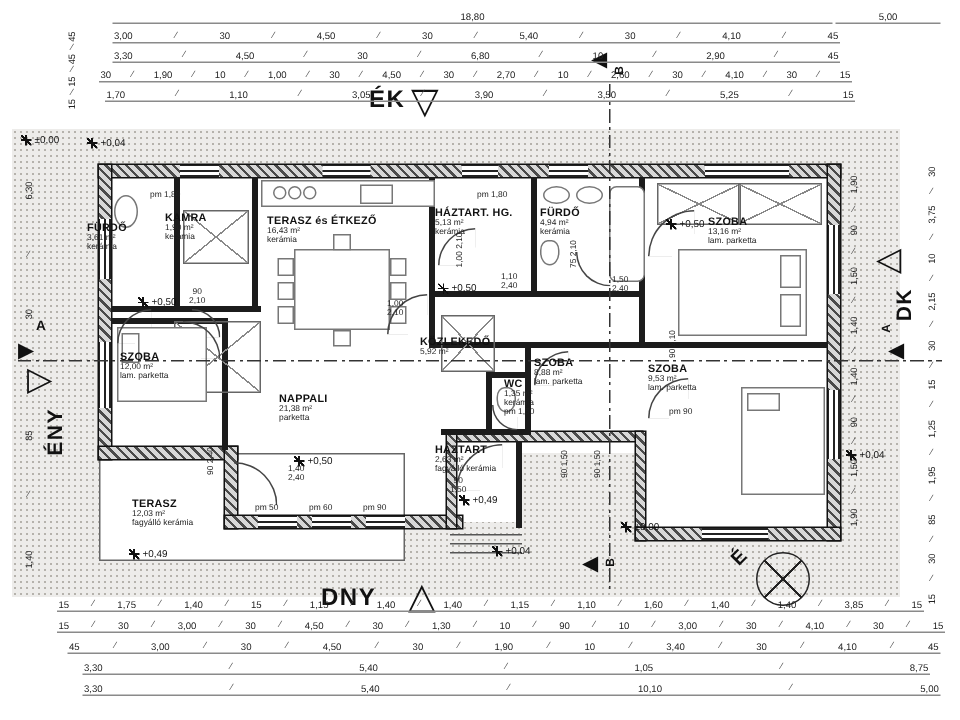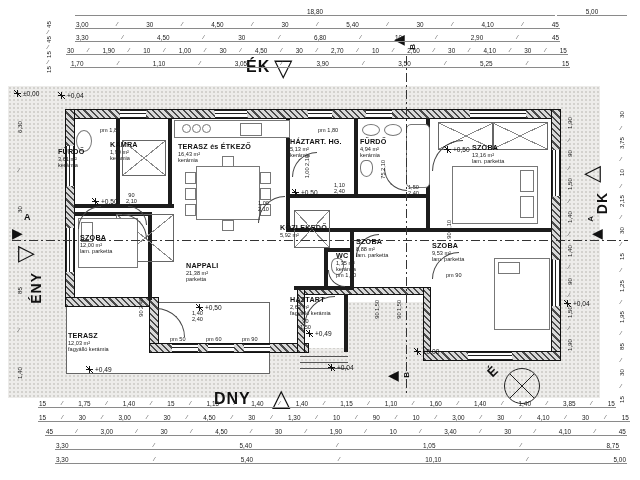--- a/index.html
+++ b/index.html
@@ -220,21 +220,21 @@
   <div class="abs room" style="left:432px;top:242px;width:56px;">
     <div class="rname">SZOBA</div>
     <div class="rsub">9,53 m²</div>
     <div class="rsub">lam. parketta</div>
   </div>
   <div class="abs room" style="left:290px;top:296px;width:50px;">
     <div class="rname">HÁZTART</div>
     <div class="rsub">2,63 m²</div>
     <div class="rsub">fagyálló kerámia</div>
   </div>
-  <div class="abs room" style="left:68px;top:332px;width:58px;">
+  <div class="abs room" style="left:88px;top:332px;width:58px;">
     <div class="rname">TERASZ</div>
     <div class="rsub">12,03 m²</div>
     <div class="rsub">fagyálló kerámia</div>
   </div>
 
   <div class="abs lvl" style="left:14px;top:90px;">
       <span class="star"></span>
       <span>±0,00</span>
     </div>
   <div class="abs lvl" style="left:58px;top:92px;">

